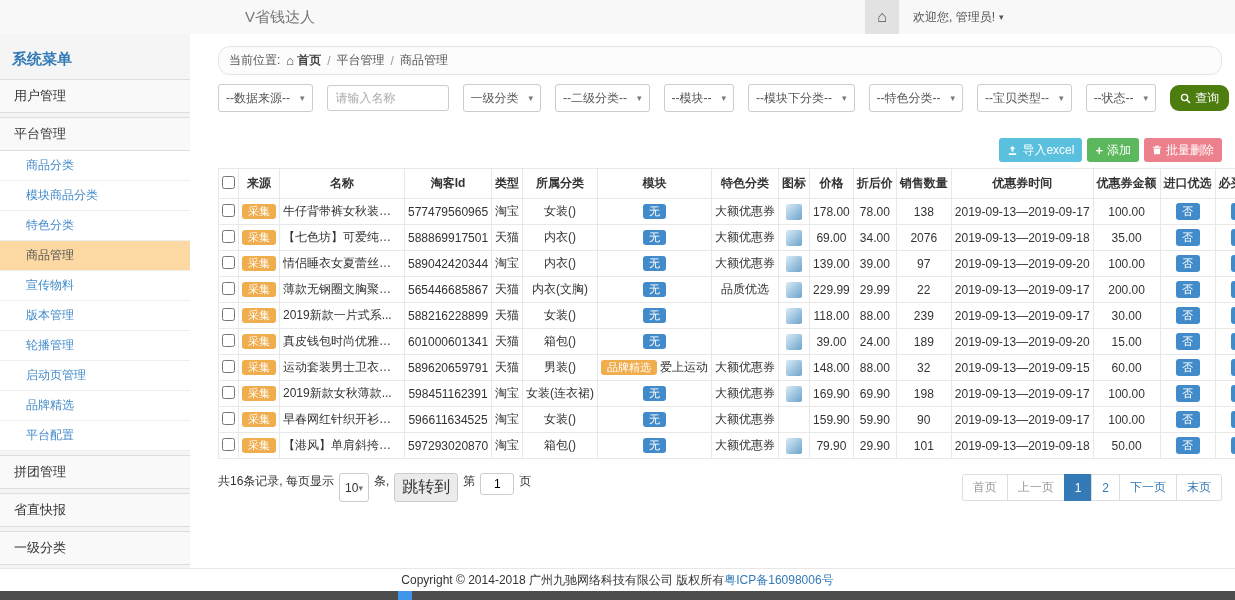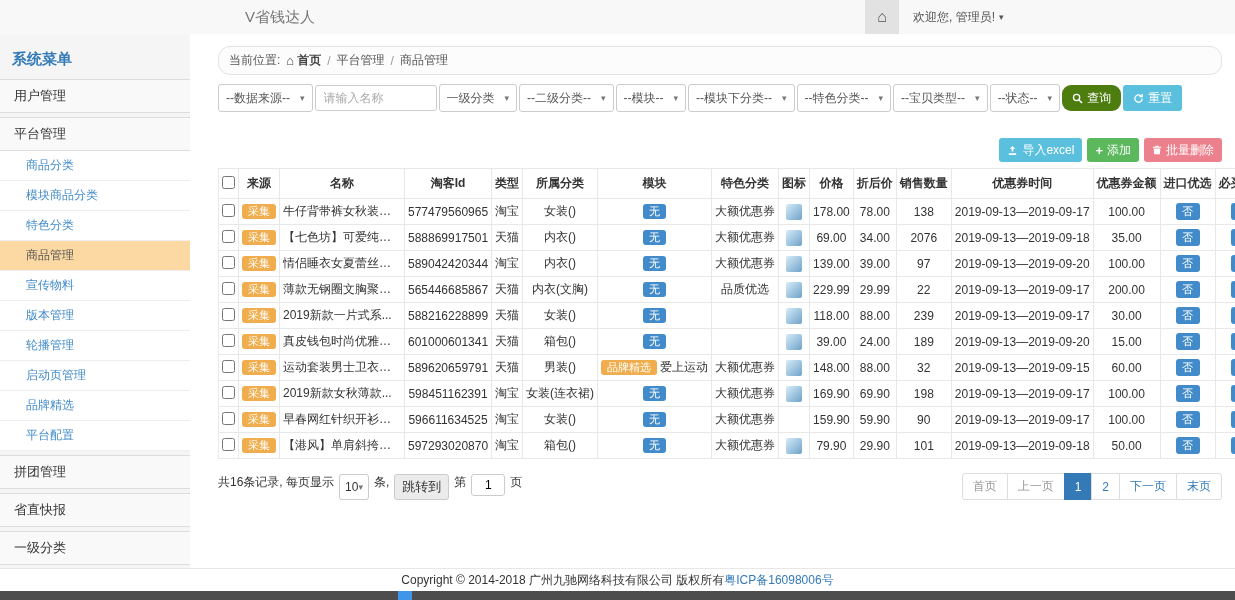--- a/index.html
+++ b/index.html
@@ -26,21 +26,21 @@
   .menu-sub.active{background:#fcd9a2;color:#555;}
   
   .content{position:absolute;left:190px;top:34px;right:0;bottom:31px;background:#fff;
            padding:12px 13px 0 28px;overflow:hidden;}
   .breadcrumb{height:27px;border:1px solid #e3e3e3;border-radius:12px;background:#fcfcfc;
               display:flex;align-items:center;gap:6px;padding:0 10px;font-size:12px;color:#555;}
   .bc-home{display:inline-flex;align-items:center;gap:3px;color:#444;font-weight:bold;cursor:pointer;}
   .home-glyph-sm{font-size:13px;}
   .bc-sep{color:#999;}
   
-  .filter-row{margin-top:9px;display:flex;gap:2px;align-items:center;flex-wrap:nowrap;}
+  .filter-row{margin-top:9px;display:flex;gap:14px;align-items:center;flex-wrap:nowrap;}
   .filter-controls{display:contents;}
   .fselect{display:inline-flex;align-items:center;gap:10px;border:1px solid #ccc;border-radius:3px;
            background:#fff;height:26px;padding:0 7px;font-size:12px;color:#555;cursor:pointer;white-space:nowrap;}
   .caret{font-size:9px;color:#777;}
   .finput{height:24px;border:1px solid #ccc;border-radius:3px;padding:0 8px;font-size:12px;
           width:104px;color:#555;}
   .finput::placeholder{color:#aaa;}
   .btn{display:inline-flex;align-items:center;gap:4px;border:none;border-radius:3px;color:#fff;
        font-size:12px;height:26px;padding:0 10px;cursor:pointer;white-space:nowrap;}
   .btn-primary{background:#4d7c0f;border-radius:9px;}
@@ -66,21 +66,21 @@
          background:linear-gradient(135deg,#d9ecf7 0%,#9cc3e0 55%,#6fa3c8 100%);}
   .btn-xs{display:inline-block;min-width:24px;padding:3px 6px;border:none;border-radius:3px;
           color:#fff;font-size:11px;line-height:1;cursor:pointer;}
   .btn-blue{background:#428bca;}
   
   .pagination-row{margin-top:14px;display:flex;justify-content:space-between;align-items:center;
                   font-size:12px;color:#333;}
   .page-summary{display:flex;gap:5px;}
   .mini-select{display:inline-flex;align-items:center;border:1px solid #ccc;border-radius:3px;
                padding:2px 5px;background:#fff;cursor:pointer;}
-  .jump-btn{border:1px solid #ccc;background:#ebebeb;border-radius:3px;padding:3px 7px;font-size:13px;
+  .jump-btn{border:1px solid #ccc;background:#ebebeb;border-radius:3px;padding:3px 7px;font-size:16px;
             color:#333;cursor:pointer;}
   .jump-input{width:28px;height:18px;border:1px solid #ccc;border-radius:3px;text-align:center;font-size:12px;}
   .pager{display:flex;}
   .page-btn{border:1px solid #ddd;background:#fff;color:#337ab7;font-size:12px;padding:4px 10px;
             margin-left:-1px;cursor:pointer;}
   .page-btn:first-child{border-radius:3px 0 0 3px;margin-left:0;}
   .page-btn:last-child{border-radius:0 3px 3px 0;}
   .page-btn.active{background:#337ab7;border-color:#337ab7;color:#fff;}
   .page-btn.disabled{color:#999;}
   

